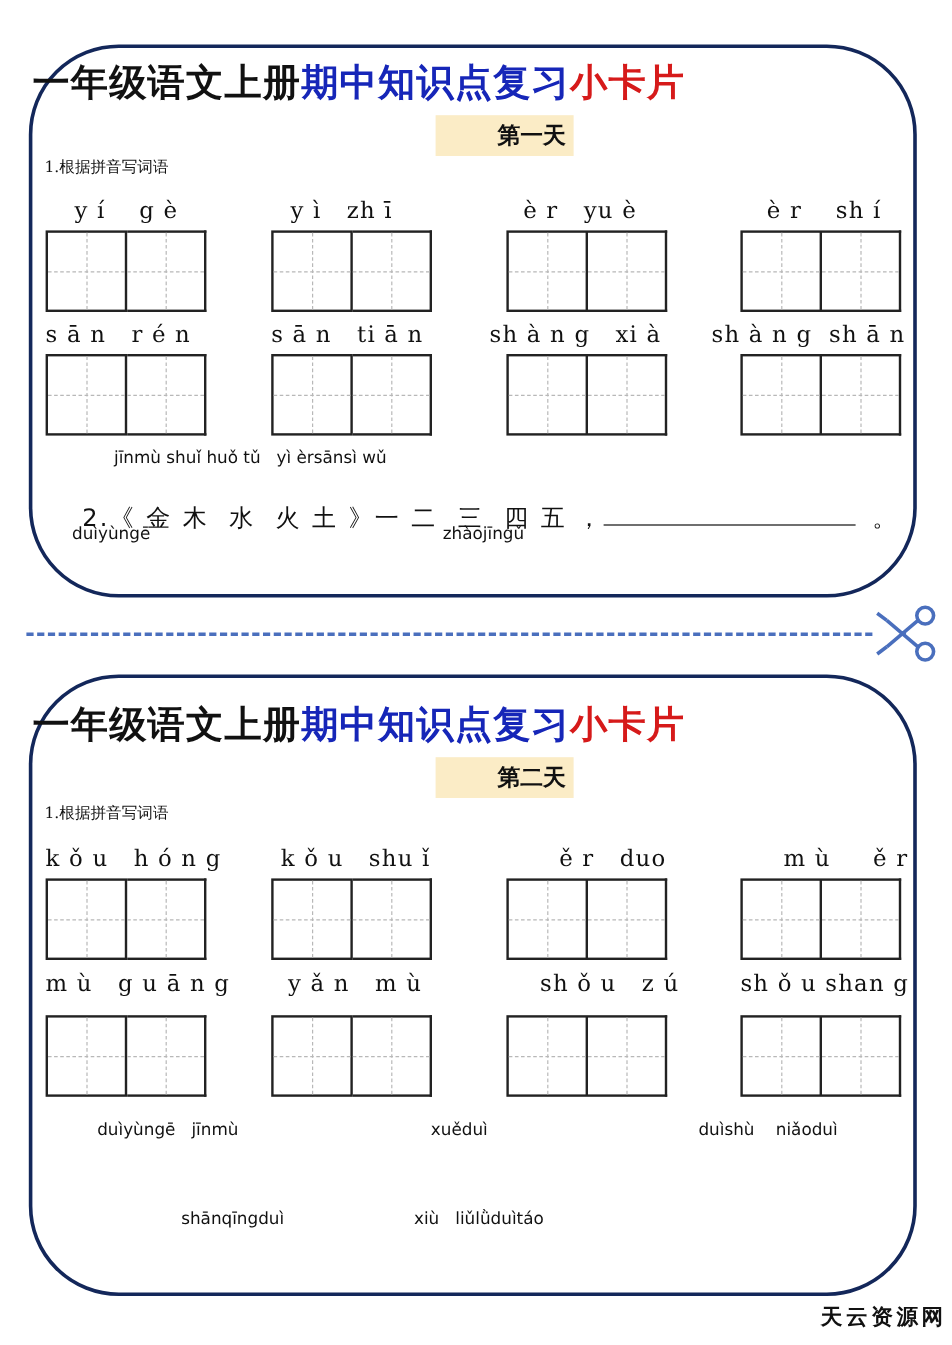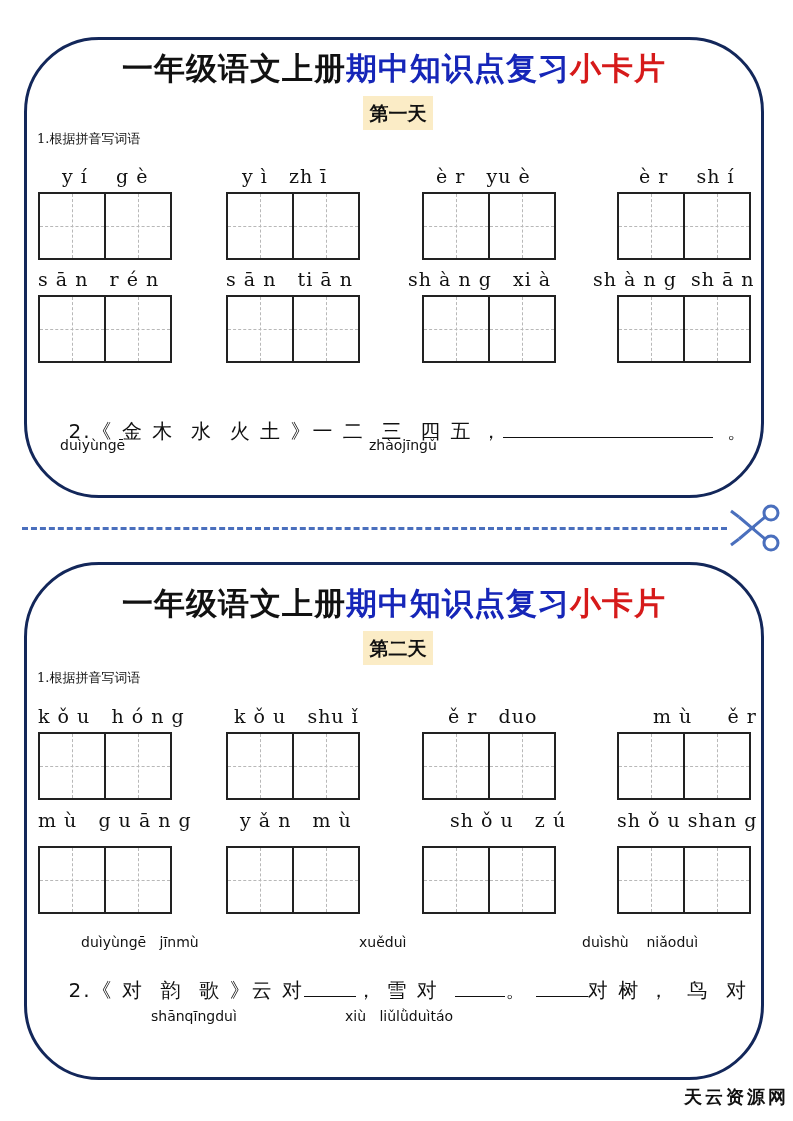--- a/index.html
+++ b/index.html
@@ -2,28 +2,28 @@
 <html><head>
 <meta charset="utf-8">
 <style>
   html, body { margin:0; padding:0; background:#ffffff; }
   body { width:793px; height:1121px; position:relative; overflow:hidden;
          font-family:"DejaVu Sans", sans-serif; color:#111; }
   .card { position:absolute; left:24px; width:740px; border:3px solid #13275a;
           border-radius:75px; box-sizing:border-box; background:#fff; }
   #card1 { top:37px; height:461px; }
   #card2 { top:562px; height:518px; }
-  .title { position:absolute; left:0; right:0; top:8px; text-align:center;
+  .title { position:absolute; left:0; right:0; top:8px; 
            font-family:"DejaVu Serif", serif; font-weight:bold; font-size:31px; letter-spacing:1px; }
   .t-black { color:#111; }
   .t-blue { color:#1626b8; }
   .t-red { color:#d61a1a; }
   .day { position:absolute; left:336px; width:70px; height:34px; top:56px;
          background:#fbecc6; text-align:center; line-height:34px;
-         font-family:"DejaVu Serif", serif; font-weight:bold; font-size:19px; }
+         font-family:"DejaVu Serif", serif; font-weight:bold; font-size:19px;padding-left:45px; }
   .section1 { position:absolute; left:10px; top:90px; font-family:"DejaVu Serif", serif; font-size:13px; }
   .word { position:absolute; width:132px; }
   .py { position:absolute; font-family:"DejaVu Serif", serif; font-size:19px; white-space:pre; letter-spacing:1px; }
   .grid { position:absolute; top:27px; left:0; display:flex; }
   .cell { width:64px; height:64px; border:2px solid #222; position:relative; box-sizing:content-box; }
   .cell + .cell { border-left:none; }
   .cell::before { content:""; position:absolute; left:50%; top:0; bottom:0; border-left:1px dashed #b8b8b8; }
   .cell::after { content:""; position:absolute; top:50%; left:0; right:0; border-top:1px dashed #b8b8b8; }
   .line { position:absolute; font-size:20px; white-space:pre; letter-spacing:2px; }
   .pyl { position:absolute; font-size:14px; white-space:pre; color:#111; }
@@ -93,20 +93,21 @@
       </div>
   </div>
   <div class="word" style="left:590px;top:228px">
     <span class="py" style="left:-24px;top:0">sh à n g  sh ā n</span>
     <div class="grid">
         <div class="cell"></div>
         <div class="cell"></div>
       </div>
   </div>
 
+  <span class="pyl" style="left:68px;top:334px">jīnmù shuǐ huǒ tǔ   yì èrsānsì wǔ</span>
   <div class="line" style="left:8px;top:354px">
     <span>2.《 金 木  水  火 土 》一 二  三  四 五 ，</span><span class="blank" style="width:210px"></span><span style="margin-left:14px">。</span>
   </div>
   <span class="pyl" style="left:33px;top:397px">duìyùngē</span>
   <span class="pyl" style="left:342px;top:397px">zhàojīngǔ</span>
 </div>
 
 <div class="cutline"></div>
 <svg class="scissors" viewBox="0 0 58 50">
   <g fill="none" stroke="#4a6fbd" stroke-width="3">
@@ -133,21 +134,21 @@
       </div>
   </div>
   <div class="word" style="left:199px;top:140px">
     <span class="py" style="left:8px;top:0">k ǒ u   shu ǐ</span>
     <div class="grid">
         <div class="cell"></div>
         <div class="cell"></div>
       </div>
   </div>
   <div class="word" style="left:395px;top:140px">
-    <span class="py" style="left:26px;top:0">ě r   duo</span>
+    <span class="py" style="left:44px;top:0">ě r   duo</span>
     <div class="grid">
         <div class="cell"></div>
         <div class="cell"></div>
       </div>
   </div>
   <div class="word" style="left:590px;top:140px">
     <span class="py" style="left:36px;top:0">m ù     ě r</span>
     <div class="grid">
         <div class="cell"></div>
         <div class="cell"></div>
@@ -179,21 +180,18 @@
     <span class="py" style="left:0;top:0">sh ǒ u shan g</span>
     <div class="grid" style="top:37px">
         <div class="cell"></div>
         <div class="cell"></div>
       </div>
   </div>
 
   <span class="pyl" style="left:54px;top:369px">duìyùngē   jīnmù</span>
   <span class="pyl" style="left:332px;top:369px">xuěduì</span>
   <span class="pyl" style="left:555px;top:369px">duìshù    niǎoduì</span>
-  <div class="line" style="left:8px;top:388px">
-    <span>2.《 对  韵  歌 》云 对</span><span class="blank" style="width:52px"></span><span>， 雪 对 </span> <span class="blank" style="width:50px"></span><span>。</span> <span class="blank" style="width:52px"></span><span>对 树 ，  鸟  对</span>
-  </div>
 
   <span class="pyl" style="left:124px;top:443px">shānqīngduì</span>
   <span class="pyl" style="left:318px;top:443px">xiù   liǔlǜduìtáo</span>
 </div>
 
 <div class="watermark">天云资源网</div>
 
 </body></html>

